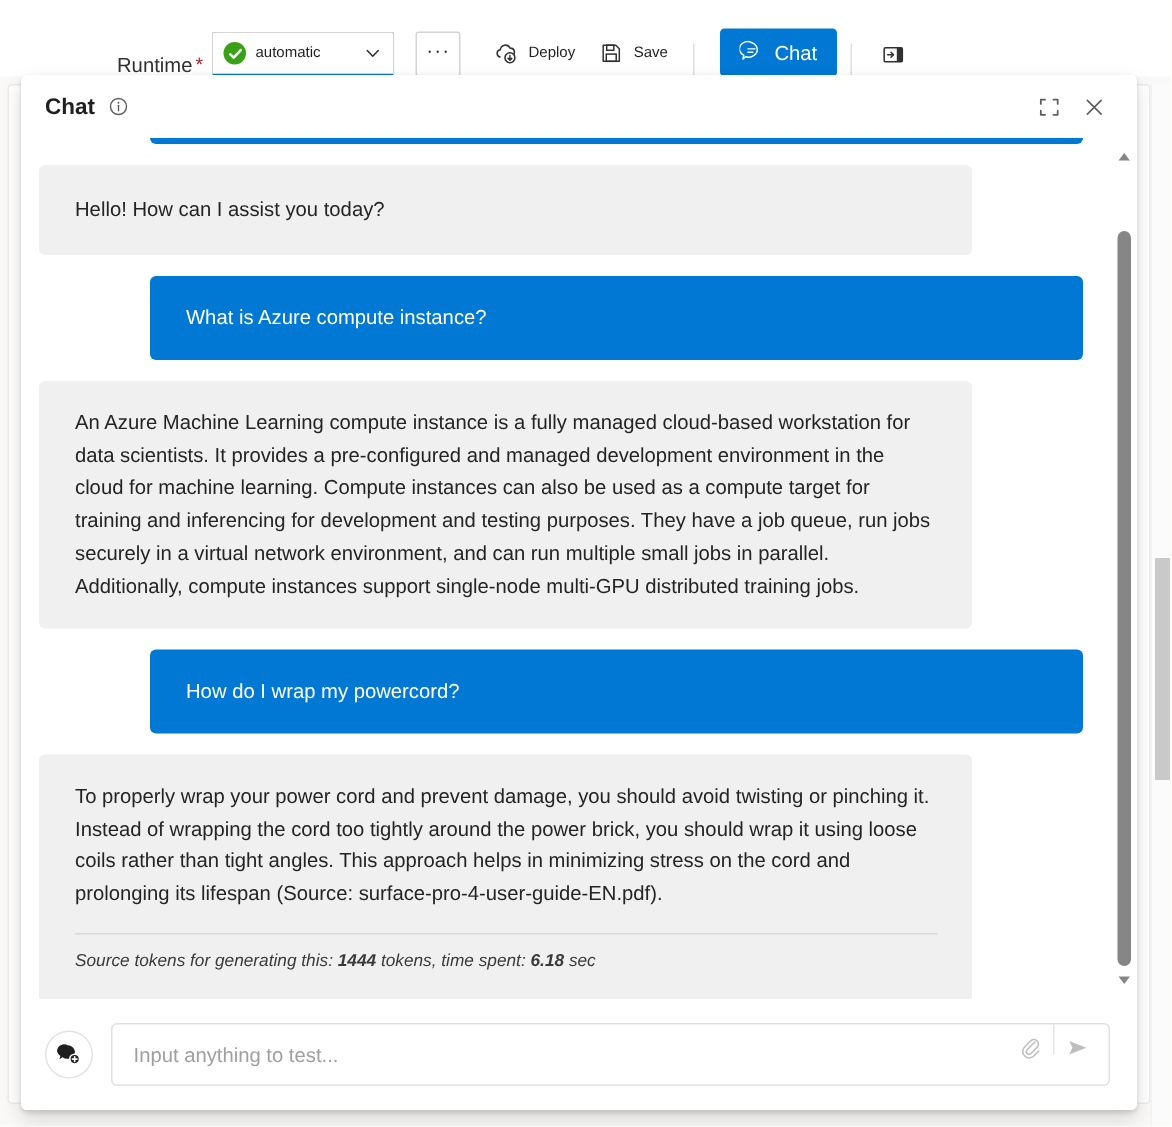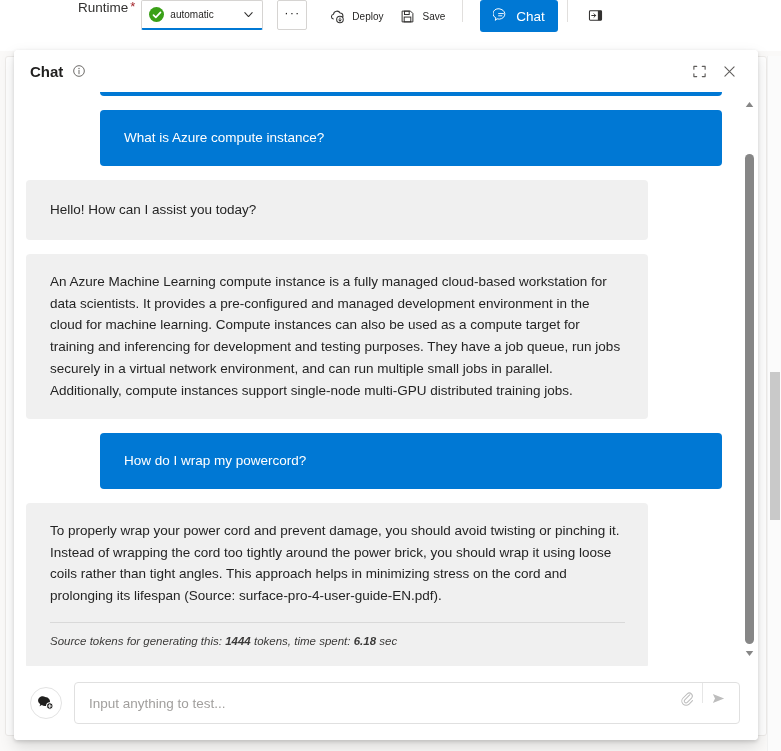--- a/index.html
+++ b/index.html
@@ -21,21 +21,21 @@
   }
 
   
   .toolbar {
     position: absolute;
     left: 0; top: 0;
     width: 781px;
     height: 51px;
     background: #ffffff;
     display: flex;
-    align-items: flex-start;
+    align-items: flex-end;
     padding-left: 78px;
     gap: 0;
   }
 
   .rt-label {
     font-size: 13.5px;
     color: #323130;
     white-space: nowrap;
   }
   .rt-asterisk {
@@ -463,26 +463,26 @@
     </div>
 
     <div class="msg-area">
       <div class="msg-scroll">
         <div class="msg-inner">
 
           <div class="bubble-row user">
             <div class="bubble user" style="height:44px;padding:0;overflow:hidden"></div>
           </div>
 
+          <div class="bubble-row bot">
+            <div class="bubble bot short">Hello! How can I assist you today?</div>
+          </div>
+
           <div class="bubble-row user">
             <div class="bubble user">What is Azure compute instance?</div>
-          </div>
-
-          <div class="bubble-row bot">
-            <div class="bubble bot short">Hello! How can I assist you today?</div>
           </div>
 
           <div class="bubble-row bot">
             <div class="bubble bot">An Azure Machine Learning compute instance is a fully managed cloud-based workstation for data scientists. It provides a pre-configured and managed development environment in the cloud for machine learning. Compute instances can also be used as a compute target for training and inferencing for development and testing purposes. They have a job queue, run jobs securely in a virtual network environment, and can run multiple small jobs in parallel. Additionally, compute instances support single-node multi-GPU distributed training jobs.</div>
           </div>
 
           <div class="bubble-row user">
             <div class="bubble user">How do I wrap my powercord?</div>
           </div>
 

